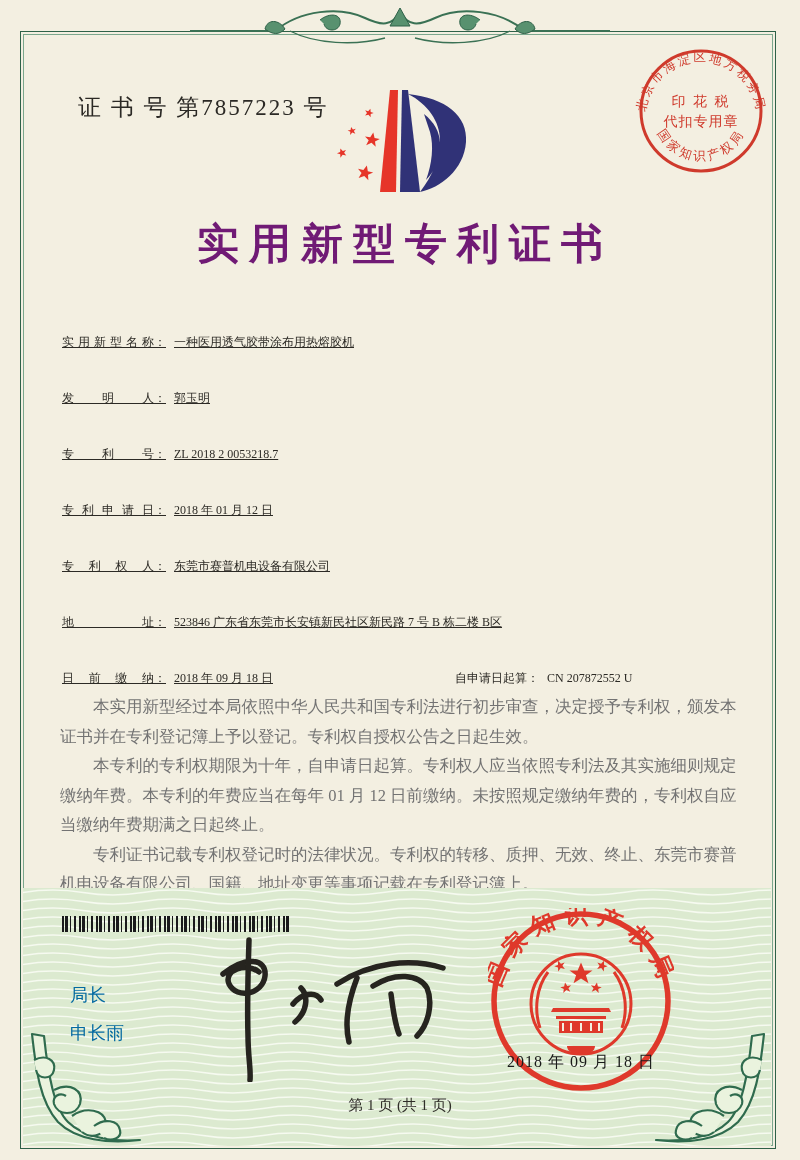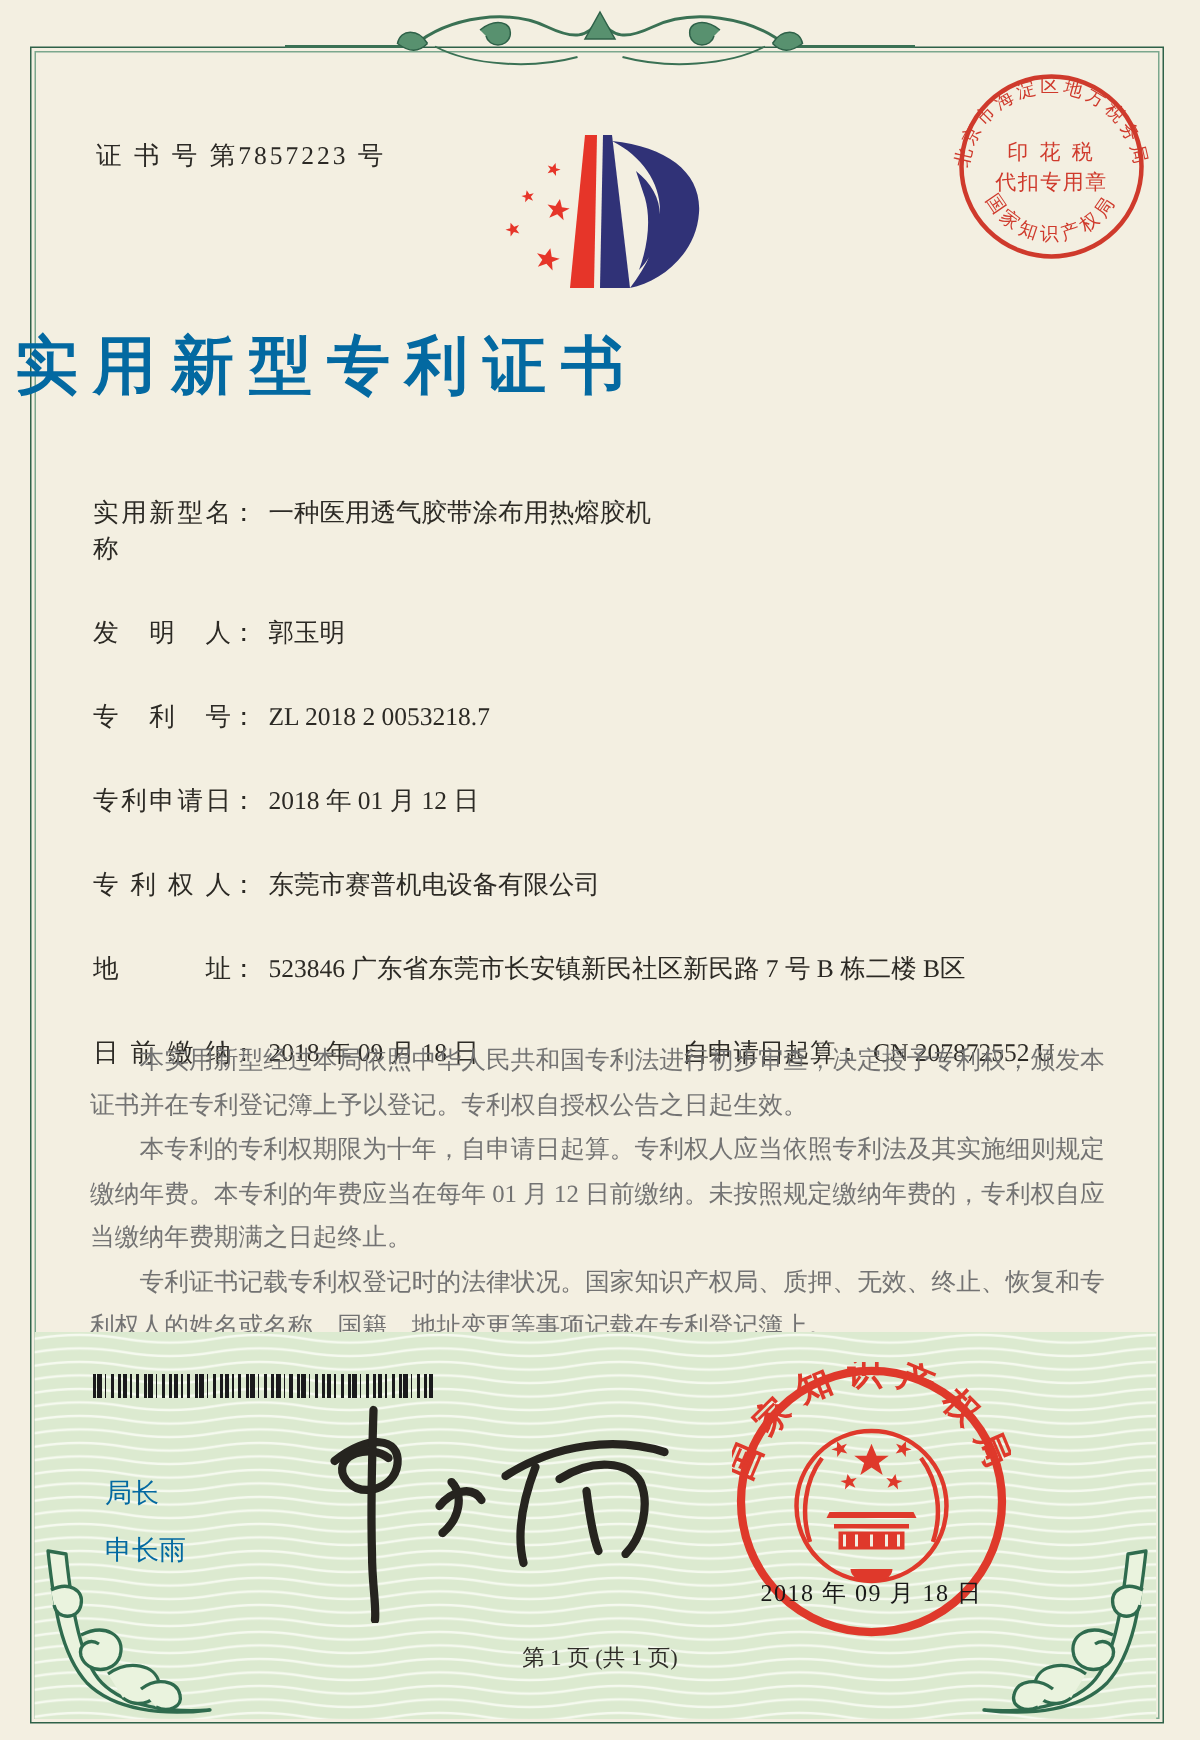--- a/index.html
+++ b/index.html
@@ -4,27 +4,27 @@
 <style>
   html,body{margin:0;padding:0;}
   body{width:800px;height:1160px;position:relative;overflow:hidden;
        background:#f3efe1;font-family:"Liberation Serif",serif;color:#2c2a25;}
   .abs{position:absolute;}
 
   
   .frame{left:20px;top:31px;width:754px;height:1116px;border:1.5px solid #2e6148;}
   .frame-inner{position:absolute;inset:2px;border:1px solid #7ba78d;}
 
-  .cert-no{left:64px;top:92px;font-size:17px;letter-spacing:2px;color:#2b2925;}
-
-  .title{left:0;top:216px;width:800px;text-align:left;font-size:42px;font-weight:600;
-         letter-spacing:10px;text-indent:10px;color:#0369a1;}
+  .cert-no{left:78px;top:92px;font-size:23px;letter-spacing:2px;color:#2b2925;}
+
+  .title{left:0;top:216px;width:800px;text-align:center;font-size:42px;font-weight:600;
+         letter-spacing:10px;text-indent:10px;color:#701a75;}
 
   
-  .fields{left:62px;top:330px;width:692px;font-size:17px;line-height:24px;}
+  .fields{left:62px;top:330px;width:692px;font-size:12px;line-height:24px;text-decoration:underline;}
   .f-row{display:flex;margin-bottom:32px;align-items:flex-start;}
   .f-label{display:inline-block;width:92px;text-align:justify;text-align-last:justify;flex:0 0 92px;}
   .f-colon{flex:0 0 auto;margin-right:8px;}
   .f-value{flex:1 1 auto;max-width:575px;}
   .grant-row{position:relative;height:24px;}
   .grant-right{position:absolute;left:393px;top:0;display:flex;}
 
   .paras{left:60px;top:692px;width:688px;font-size:16.5px;line-height:29.5px;color:#737373;}
   .paras p{margin:0;text-indent:2em;}
 
@@ -148,21 +148,21 @@
       <span>自申请日起算</span>
         <span class="f-colon">：</span>
         <span>CN 207872552 U</span>
     </span>
   </div>
 </div>
 
 <div class="abs paras">
   <p>本实用新型经过本局依照中华人民共和国专利法进行初步审查，决定授予专利权，颁发本证书并在专利登记簿上予以登记。专利权自授权公告之日起生效。</p>
   <p>本专利的专利权期限为十年，自申请日起算。专利权人应当依照专利法及其实施细则规定缴纳年费。本专利的年费应当在每年 01 月 12 日前缴纳。未按照规定缴纳年费的，专利权自应当缴纳年费期满之日起终止。</p>
-  <p>专利证书记载专利权登记时的法律状况。国家知识产权局、质押、无效、终止、恢复和专利权人的姓名或名称、国籍、地址变更等事项记载在专利登记簿上。</p>
+  <p>专利证书记载专利权登记时的法律状况。专利权的转移、质押、无效、终止、东莞市赛普机电设备有限公司、国籍、地址变更等事项记载在专利登记簿上。</p>
 </div>
 
 <svg class="abs band" width="748" height="258" viewBox="0 0 748 258">
   <defs>
     <pattern id="gw" width="120" height="9" patternUnits="userSpaceOnUse">
       <path d="M0,4.5 q30,-5 60,0 t60,0" fill="none" stroke="#f6faf0" stroke-width="1.6"></path>
     </pattern>
   </defs>
   <rect width="748" height="258" fill="#dcead0"></rect>
   <rect width="748" height="258" fill="url(#gw)"></rect>

